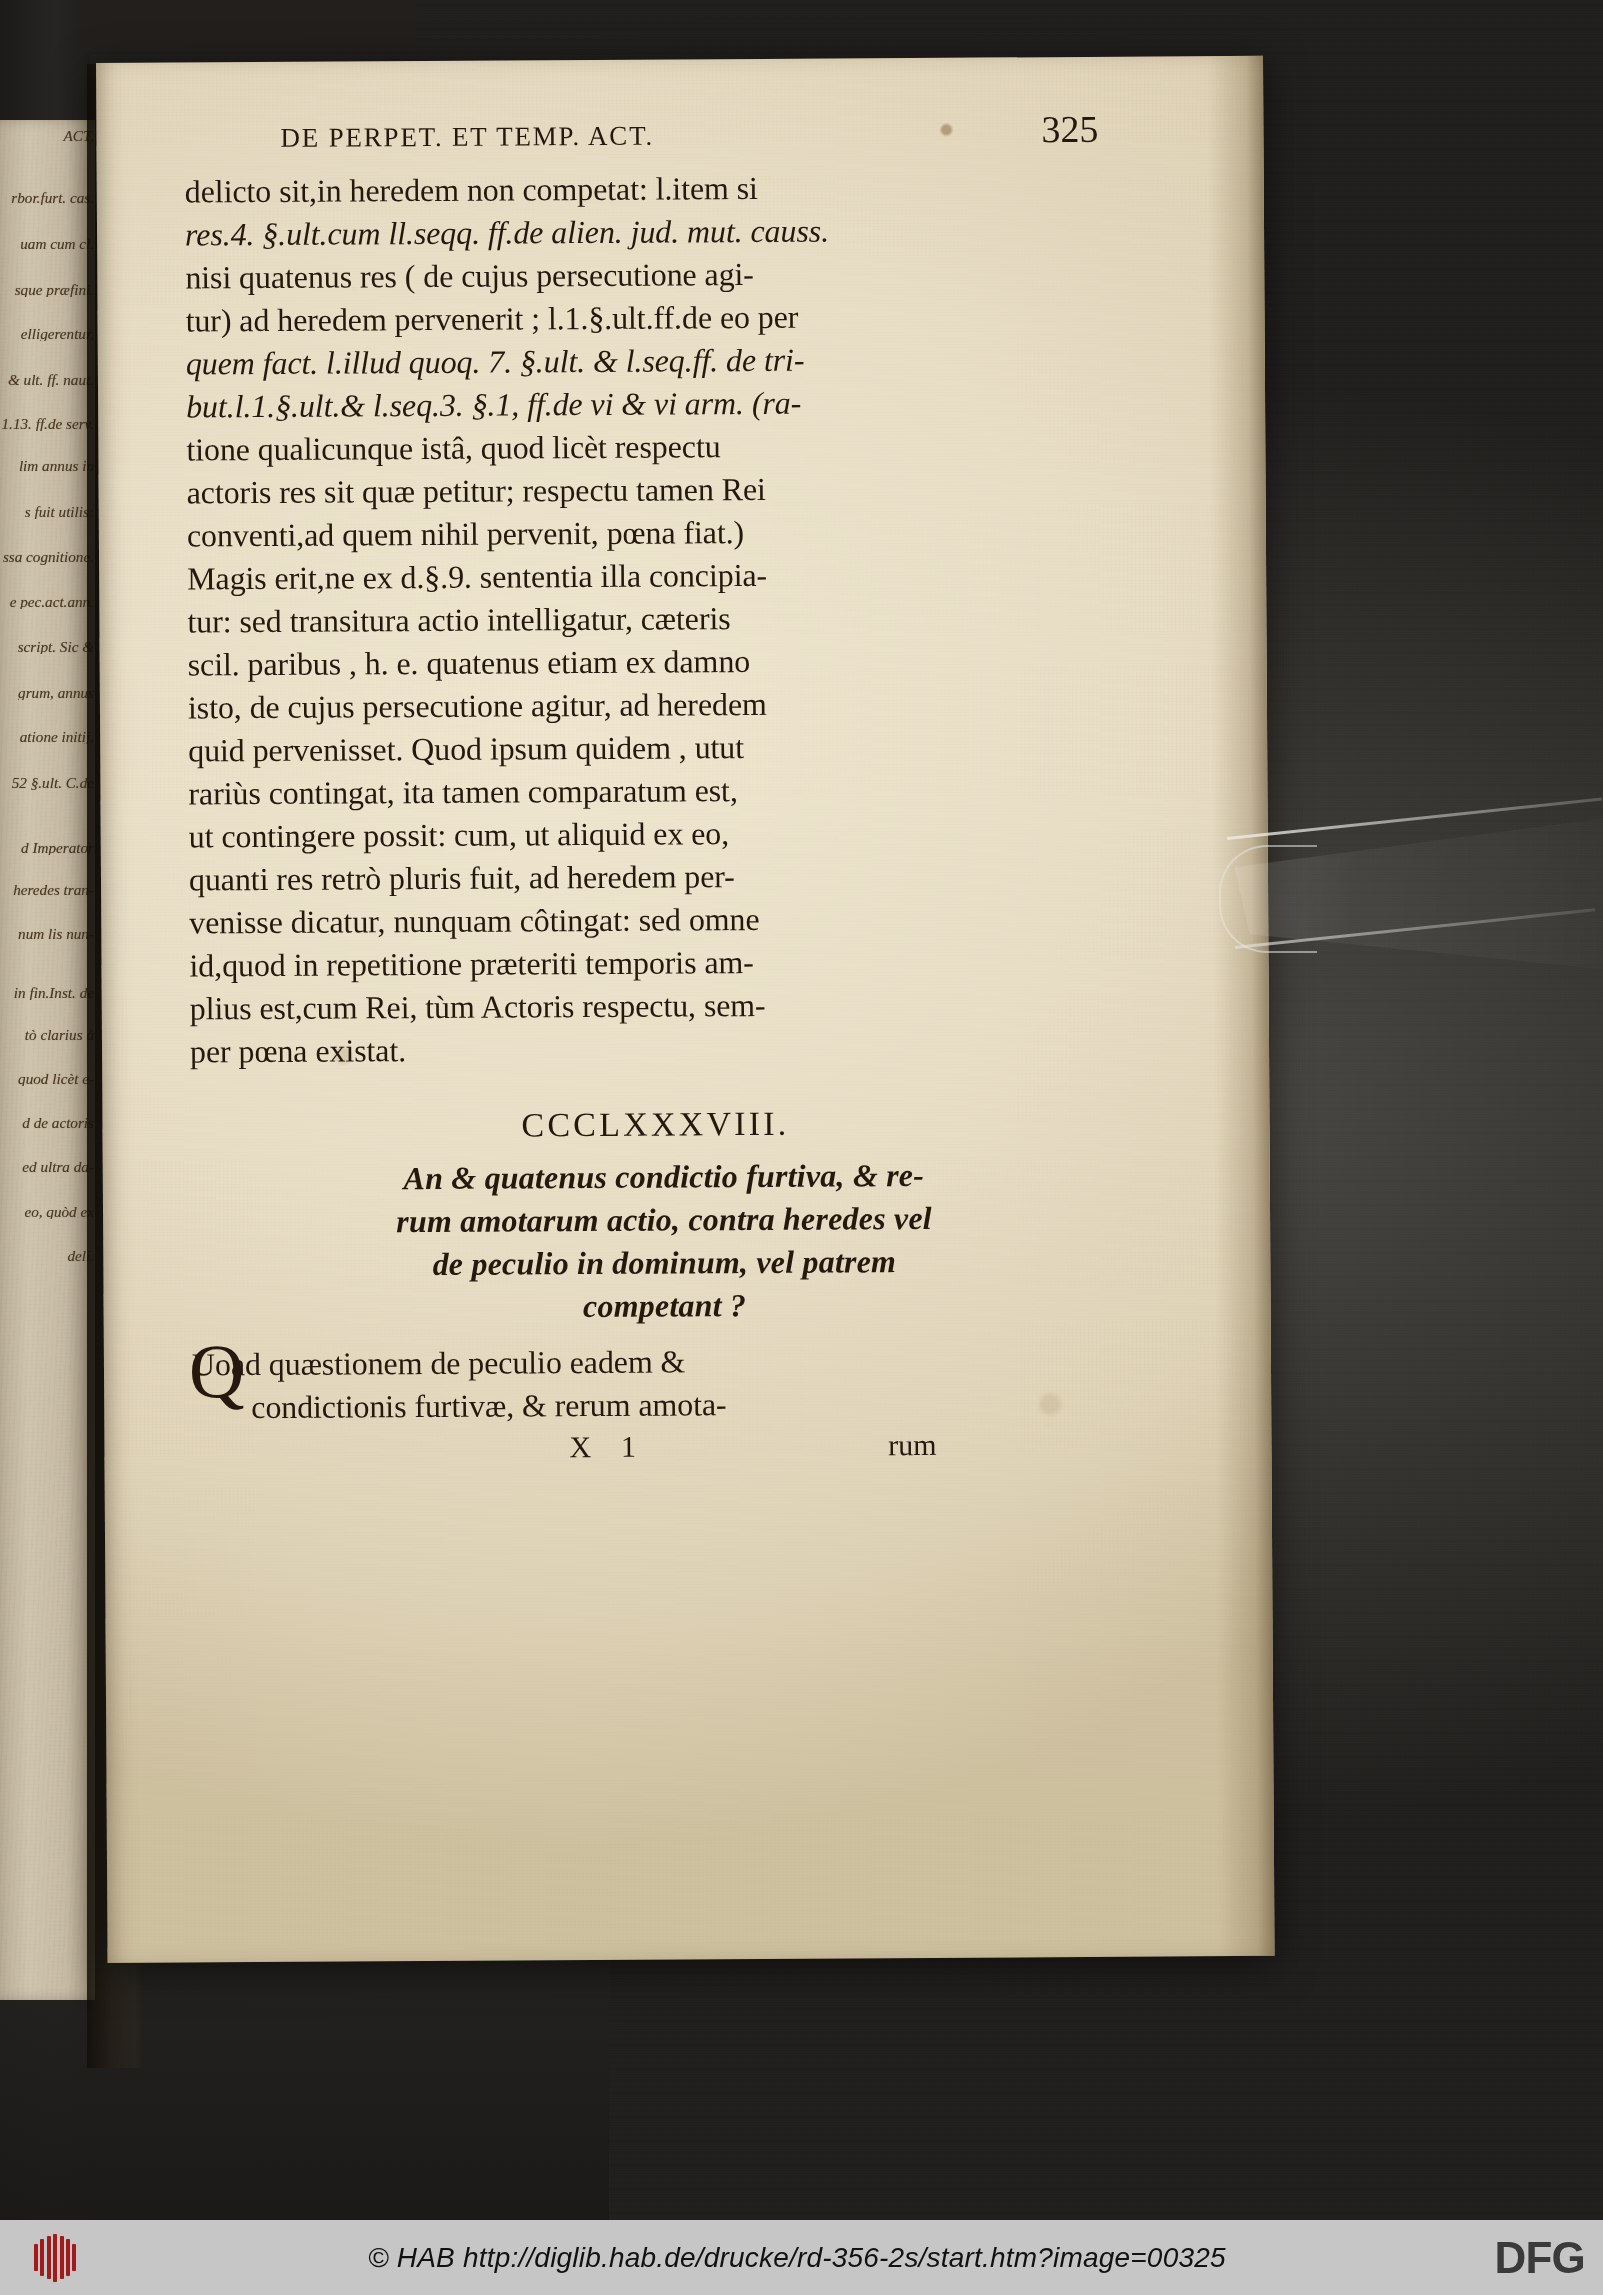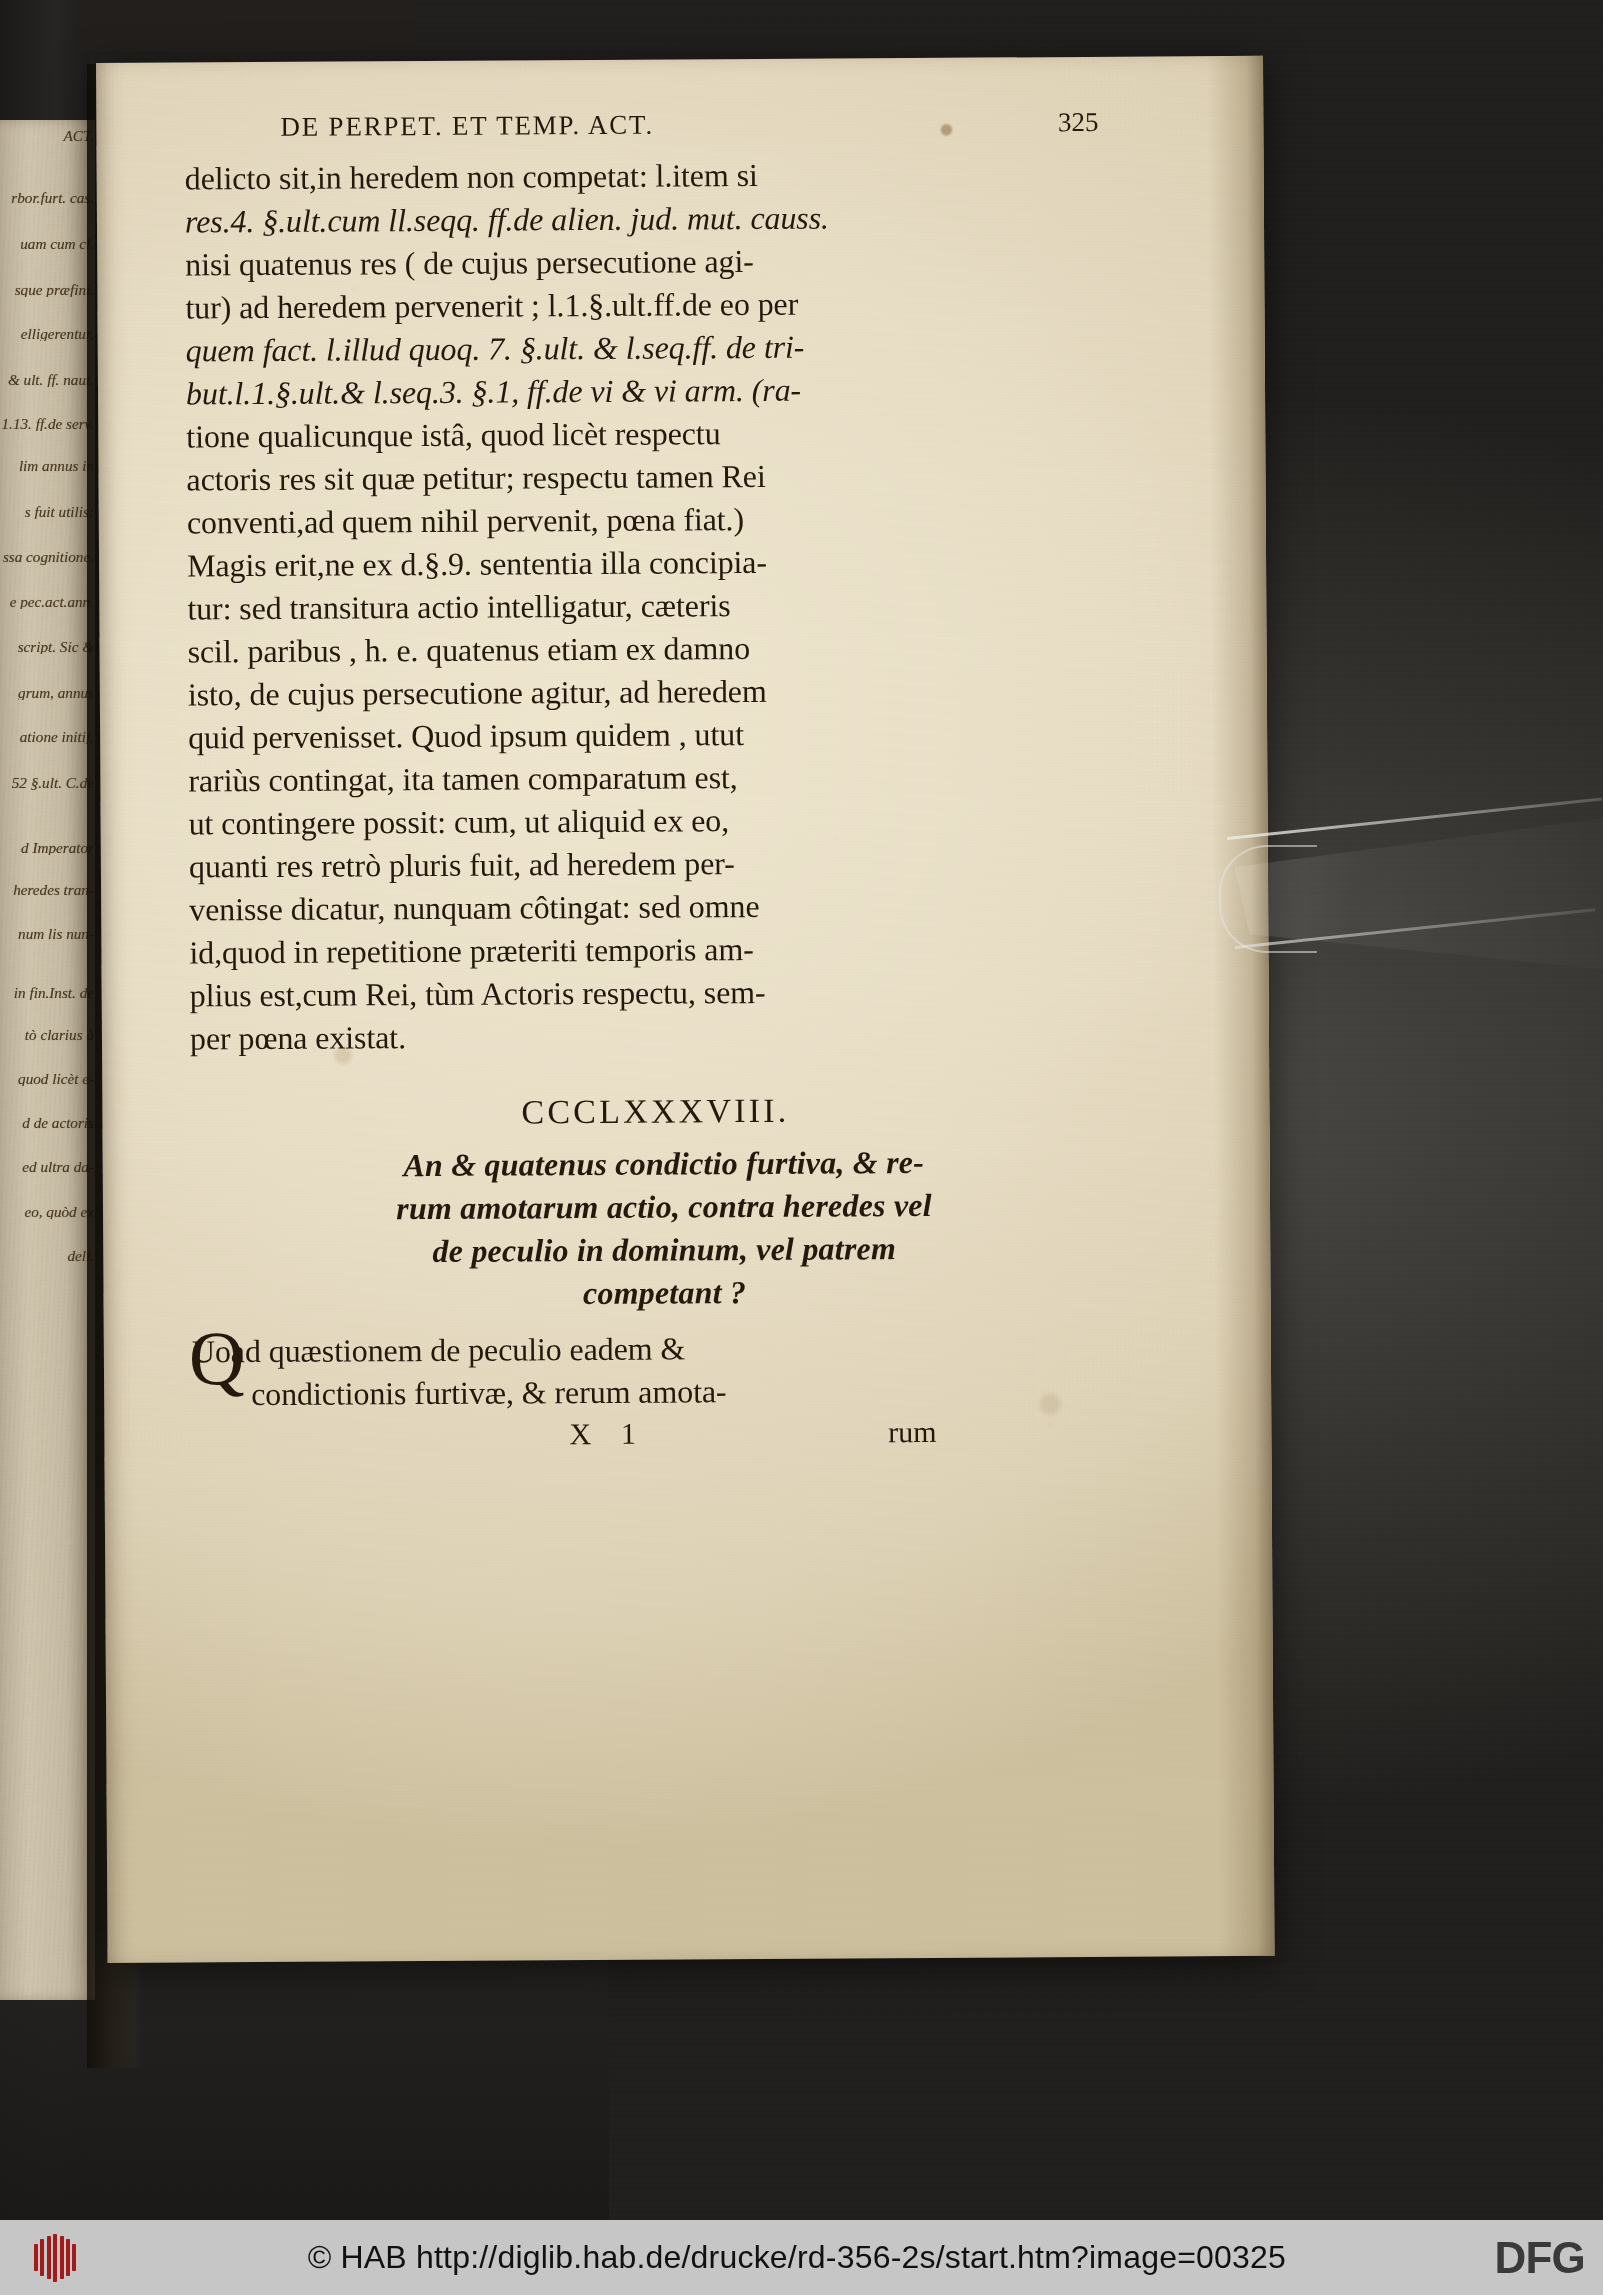--- a/index.html
+++ b/index.html
@@ -161,21 +161,21 @@
     padding: 0 0 0 96px;
     font-variant: small-caps;
   }
   .running-head .rh-title {
     font-size: 27px;
     text-transform: uppercase;
     letter-spacing: 1.8px;
     white-space: nowrap;
   }
   .running-head .rh-page {
-    font-size: 27px;
+    font-size: 38px;
     letter-spacing: 0;
     padding-right: 64px;
     text-align: center;
   }
 
   .body-lines { margin-top: 3.2px; }
   .ln {
     display: block;
     font-size: 32px;
     line-height: 43px;
@@ -296,23 +296,24 @@
   .hab-logo i:nth-child(1){ height: 27px; }
   .hab-logo i:nth-child(2){ height: 37px; }
   .hab-logo i:nth-child(3){ height: 43px; }
   .hab-logo i:nth-child(4){ height: 48px; }
   .hab-logo i:nth-child(5){ height: 43px; }
   .hab-logo i:nth-child(6){ height: 37px; }
   .hab-logo i:nth-child(7){ height: 27px; }
   .footer-text {
     flex: 1 1 auto;
     text-align: center;
-    font-size: 32px;
+    font-size: 28px;
     letter-spacing: 0.2px;
     white-space: nowrap;
+    font-style: italic;
   }
   .dfg-logo {
     flex: 0 0 auto;
     margin-right: 19px;
     font-size: 44px;
     font-weight: bold;
     letter-spacing: -0.8px;
     color: #3a3a3a;
     font-family: "Liberation Sans", sans-serif;
   }

